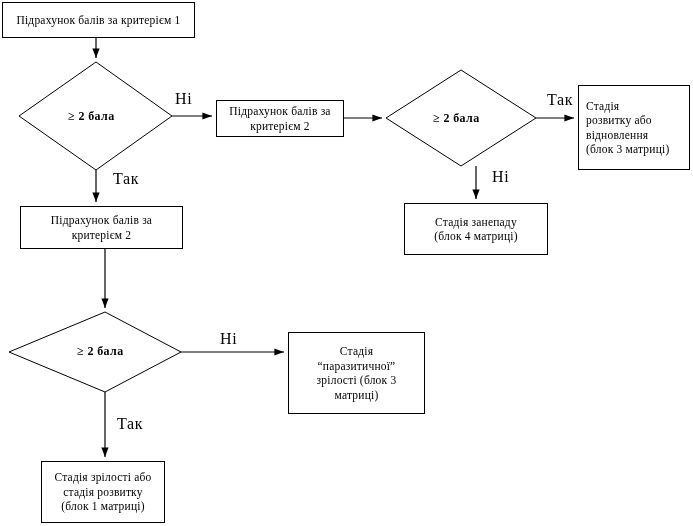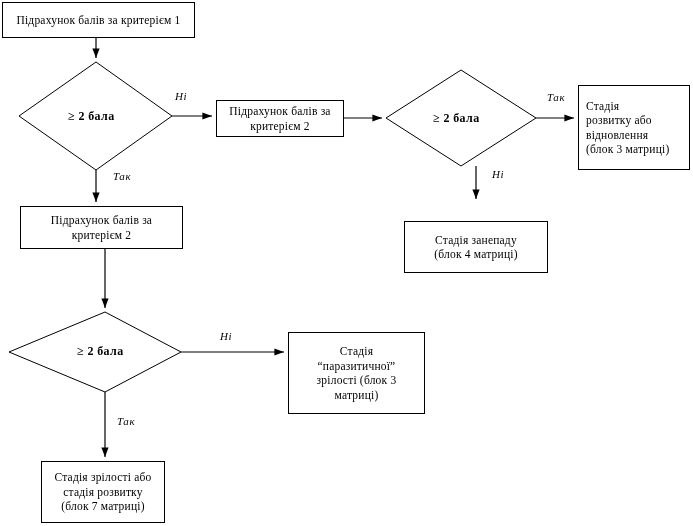--- a/index.html
+++ b/index.html
@@ -47,24 +47,23 @@
   .diamond-label {
     position: absolute;
     font-size: 12px;
     font-weight: bold;
     letter-spacing: 0.4px;
     white-space: nowrap;
     text-align: right;
   }
   .edge-label {
     position: absolute;
-    font-size: 11px;
+    font-size: 16px;
     letter-spacing: 0.6px;
     white-space: nowrap;
-    font-style: italic;
   }
 </style>
 </head>
 <body>
 
 <div id="canvas">
 
   <svg id="edges" viewBox="0 0 693 526">
     <defs>
       <marker id="arrow" markerWidth="9" markerHeight="9" refX="8" refY="3" orient="auto" markerUnits="strokeWidth">
@@ -114,21 +113,21 @@
 
   <div class="node left-align" style="left:578px; top:85px; width:112px; height:85px;">
     <div class="txt">
       <span>Стадія</span><br>
       <span>розвитку або</span><br>
       <span>відновлення</span><br>
       <span>(блок 3 матриці)</span>
     </div>
   </div>
 
-  <div class="node" style="left:404px; top:203px; width:144px; height:52px;margin-top:18px;">
+  <div class="node" style="left:404px; top:203px; width:144px; height:52px;">
     <div class="txt">
       <span>Стадія занепаду</span><br>
       <span>(блок 4 матриці)</span>
     </div>
   </div>
 
   <div class="node" style="left:20px; top:206px; width:163px; height:43px;">
     <div class="txt">
       <span>Підрахунок балів за</span><br>
       <span>критерієм 2</span>
@@ -143,21 +142,21 @@
       <span>“паразитичної”</span><br>
       <span>зрілості (блок 3</span><br>
       <span>матриці)</span>
     </div>
   </div>
 
   <div class="node" style="left:41px; top:461px; width:124px; height:62px;">
     <div class="txt">
       <span>Стадія зрілості або</span><br>
       <span>стадія розвитку</span><br>
-      <span>(блок 7 матриці)</span>
+      <span>(блок 1 матриці)</span>
     </div>
   </div>
 
   <div class="edge-label" style="left:175px; top:90px;">Ні</div>
 
   <div class="edge-label" style="left:113px; top:170px;">Так</div>
 
   <div class="edge-label" style="left:547px; top:91px;">Так</div>
 
   <div class="edge-label" style="left:492px; top:168px;">Ні</div>

